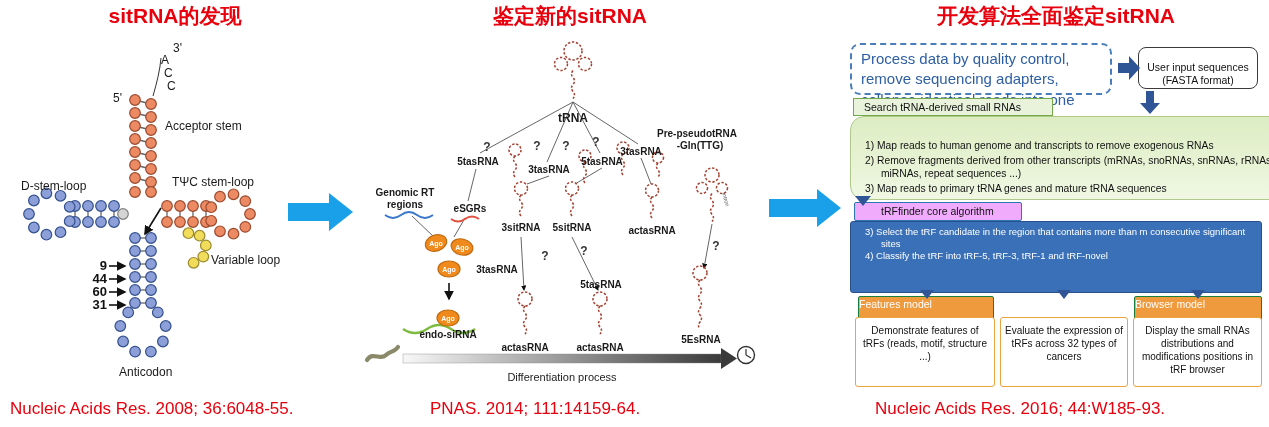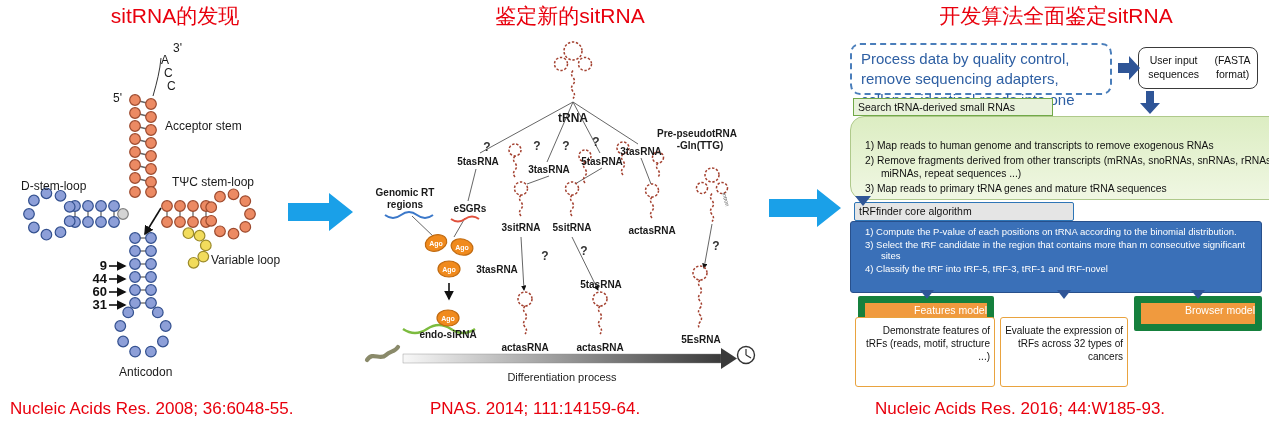--- a/index.html
+++ b/index.html
@@ -1,18 +1,18 @@
 <!DOCTYPE html>
 <html><head>
 <meta charset="utf-8">
 <style>
   *{margin:0;padding:0;box-sizing:border-box}
   body{background:#fff;font-family:"Liberation Sans",sans-serif;color:#111}
   #canvas{position:relative;width:1269px;height:427px;background:#fff;overflow:hidden}
-  .title{position:absolute;top:2px;font-size:21px;font-weight:normal;color:#E8000D;text-align:center}
+  .title{position:absolute;top:2px;font-size:21px;font-weight:bold;color:#E8000D;text-align:center}
   .t-left{left:30px;width:290px}
   .t-mid{left:420px;width:300px}
   .t-right{left:848px;width:416px}
   .cite{position:absolute;top:399px;font-size:17px;color:#E8000D;text-align:left}
   .c-left{left:10px;width:370px}
   .c-mid{left:430px;width:320px}
   .c-right{left:875px;width:394px}
   svg{font-family:"Liberation Sans",sans-serif}
   .lbl{font-size:12px;fill:#1a1a1a}
   .num{font-size:13px;font-weight:bold;fill:#111;text-anchor:end}
@@ -33,30 +33,30 @@
   .agotxt{font-size:7px;fill:#fff;text-anchor:middle;font-weight:bold}
   .introntxt{font-size:5.5px;fill:#555;text-anchor:middle}
   .gwave{stroke:#7CBB3F;stroke-width:2.5;fill:none}
   .bwave{stroke:#3B78C9;stroke-width:2;fill:none}
   .rwave{stroke:#E0503C;stroke-width:2;fill:none}
   #left-svg{position:absolute;left:15px;top:38px}
   #mid-svg{position:absolute;left:355px;top:38px}
   #right-panel{position:absolute;left:848px;top:38px;width:416px;height:360px}
   .rp{position:absolute}
   .pre-box{left:2px;top:5px;width:262px;height:52px;border:2px dashed #4A7EBB;border-radius:10px;color:#2E5FA3;font-size:15px;line-height:1.35;padding:4px 9px;background:#fff}
-  .user-box{left:290px;top:9px;width:120px;height:42px;border:1.5px solid #3a3a3a;border-radius:8px;font-size:10.5px;line-height:1.3;display:flex;align-items:center;justify-content:flex-end;text-align:center;background:#fff}
-  .search-header{left:5px;top:60px;width:200px;height:18px;background:#E9F2DB;border:1px solid #71A948;font-size:10.5px;line-height:16px;padding-left:4px;z-index:2}
+  .user-box{left:290px;top:9px;width:120px;height:42px;border:1.5px solid #3a3a3a;border-radius:8px;font-size:10.5px;line-height:1.3;display:flex;flex-direction:column;align-items:center;justify-content:flex-end;text-align:center;background:#fff}
+  .search-header{left:5px;top:60px;width:200px;height:18px;background:#E9F2DB;border:1px solid #71A948;font-size:10.5px;line-height:16px;padding-left:10px;z-index:2}
   .search-body{left:2px;top:78px;width:456px;height:84px;background:linear-gradient(180deg,#DCEDC2,#F0F7E3);border:1px solid #AFC98B;border-radius:14px;padding:23px 8px 0 8px;font-size:10.3px;overflow:hidden}
   .step{padding-left:22px;text-indent:-16px;margin-bottom:2px;line-height:1.25}
-  .core-header{left:6px;top:164px;width:220px;height:19px;background:#e5e5e5;border:1.5px solid #2E75B6;border-radius:2px;font-size:10.5px;line-height:16px;padding-left:4px;z-index:2}
+  .core-header{left:6px;top:164px;width:168px;height:19px;background:#f0abfc;border:1.5px solid #2E75B6;border-radius:2px;font-size:10.5px;line-height:16px;padding-left:26px;z-index:2}
   .core-body{left:2px;top:183px;width:412px;height:72px;background:#3A70B8;border:1px solid #28508C;border-radius:3px;color:#fff;padding:4px 8px 0 8px;font-size:9.5px;overflow:hidden}
   .core-body .step{margin-bottom:1px;line-height:1.22}
-  .model-header{top:258px;height:35px;background:#F09A3E;border:7px solid #15803d;border-radius:2px;color:#fff;font-size:10.5px;line-height:15px;text-align:right}
+  .model-header{top:258px;height:35px;background:#F09A3E;border:1px solid #15803d;border-radius:2px;color:#fff;font-size:10.5px;line-height:15px;text-align:left}
   .mh1{left:10px;width:136px}.mh2{left:152px;width:128px}.mh3{left:286px;width:128px}
-  .model-body{top:279px;height:70px;background:#fff;border:1.5px solid #E9A33F;border-radius:3px;font-size:10px;line-height:1.3;text-align:right;padding:6px 4px;overflow:hidden}
+  .model-body{top:279px;height:70px;background:#fff;border:1.5px solid #E9A33F;border-radius:3px;font-size:10px;line-height:1.3;text-align:center;padding:6px 4px;overflow:hidden}
   .mb1{left:7px;width:140px}.mb2{left:152px;width:128px}.mb3{left:285px;width:129px}
   #overlay{position:absolute;left:0;top:0;z-index:10;pointer-events:none}
 </style>
 </head>
 <body>
 
 <div id="canvas">
 
   <div class="title t-left">sitRNA的发现</div>
   <div class="title t-mid">鉴定新的sitRNA</div>
@@ -327,28 +327,28 @@
       <div>(FASTA format)</div>
     </div>
     <div class="rp search-header">Search tRNA-derived small RNAs</div>
     <div class="rp search-body">
       <div class="step">1) Map reads to human genome and transcripts to remove exogenous RNAs</div>
       <div class="step">2) Remove fragments derived from other transcripts (mRNAs, snoRNAs, snRNAs, rRNAs, miRNAs, repeat sequences ...)</div>
       <div class="step">3) Map reads to primary tRNA genes and mature tRNA sequences</div>
     </div>
     <div class="rp core-header">tRFfinder core algorithm</div>
     <div class="rp core-body">
-      <div class="step">1) Compute the P-value of each positions on tRNA according to the binomial distribution.</div>
       <div class="step">3) Select the tRF candidate in the region that contains more than m consecutive significant sites</div>
       <div class="step">4) Classify the tRF into tRF-5, tRF-3, tRF-1 and tRF-novel</div>
     </div>
     <div class="rp model-header mh1">Features model</div>
     <div class="rp model-header mh3">Browser model</div>
     <div class="rp model-body mb1">Demonstrate features of tRFs (reads, motif, structure ...)</div>
     <div class="rp model-body mb2">Evaluate the expression of tRFs across 32 types of cancers</div>
+    <div class="rp model-body mb3">Display the small RNAs distributions and modifications positions in tRF browser</div>
   </div>
 
   <svg id="overlay" width="1269" height="427" viewBox="0 0 1269 427">
     <polygon points="288,203 329,203 329,193 353,212 329,231 329,221 288,221" fill="#1AA0E8"></polygon>
     <polygon points="769,199 817,199 817,189 841,208 817,227 817,217 769,217" fill="#1AA0E8"></polygon>
     <polygon points="1118,63 1129,63 1129,56 1140,68 1129,80 1129,73 1118,73" fill="#2F5597"></polygon>
     <polygon points="1146,91 1154,91 1154,103 1160,103 1150,114 1140,103 1146,103" fill="#2F5597"></polygon>
     <polygon points="855,196 871,196 863,206" fill="#2F5597"></polygon>
     <polygon points="920,290 934,290 927,299" fill="#2F5597"></polygon>
     <polygon points="1057,290 1071,290 1064,299" fill="#2F5597"></polygon>

